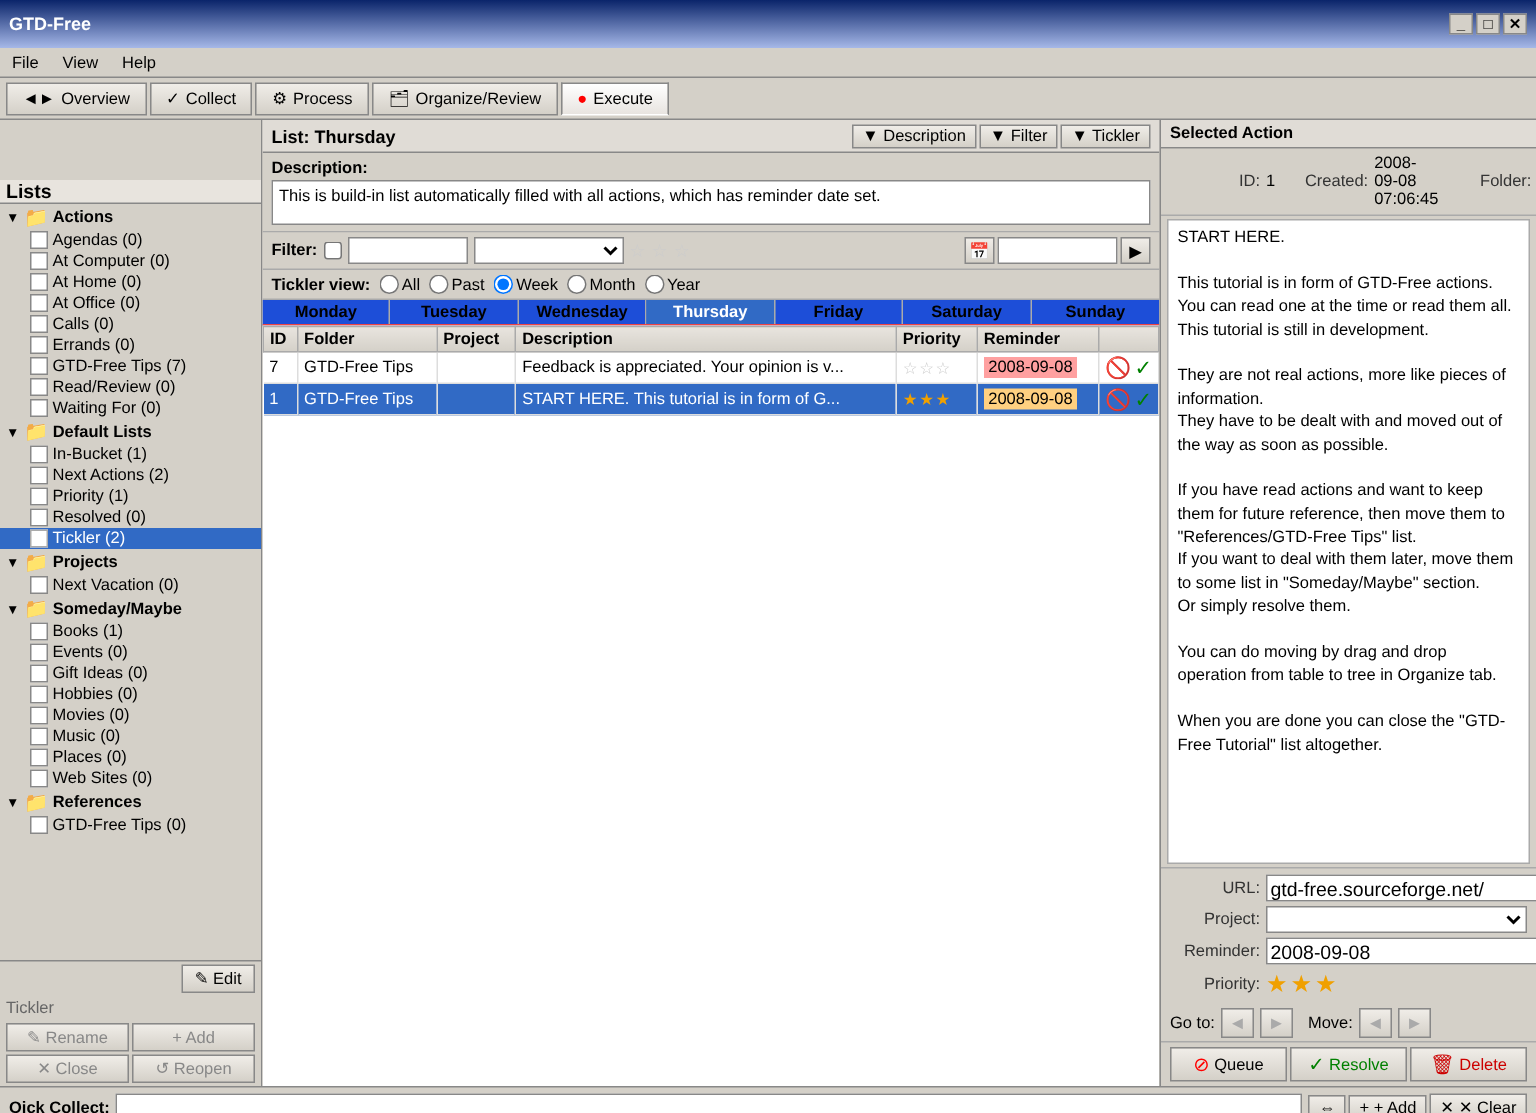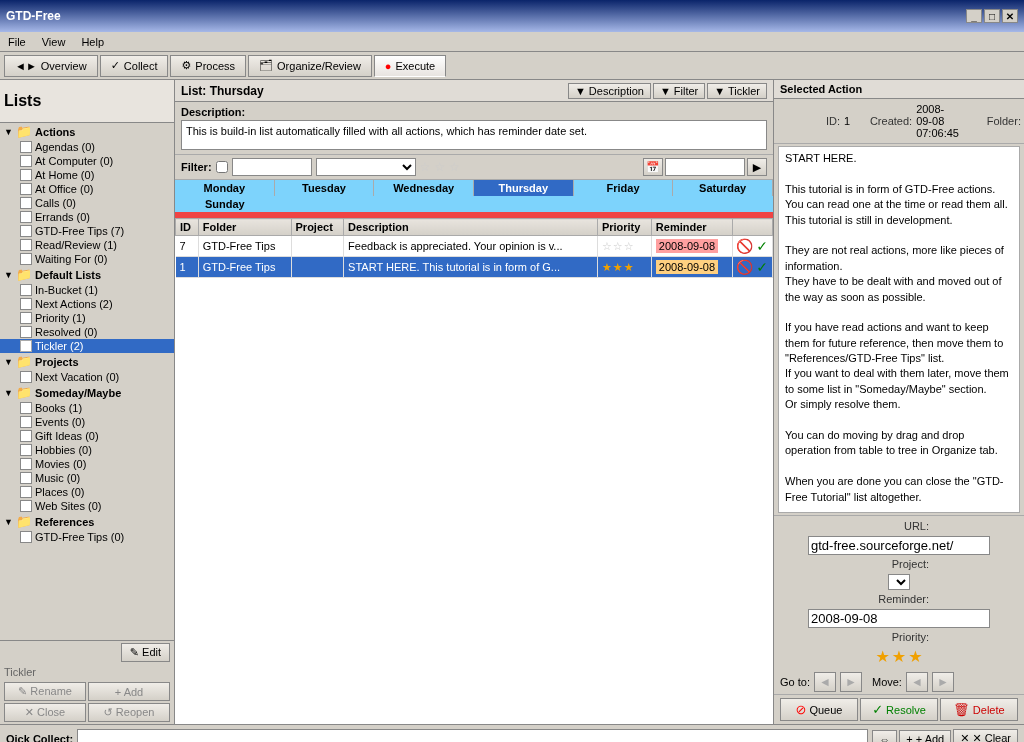--- a/index.html
+++ b/index.html
@@ -65,24 +65,25 @@
     #left-panel {
       width: 175px;
       background: #d4d0c8;
       border-right: 1px solid #888;
       display: flex;
       flex-direction: column;
       overflow: hidden;
     }
     #lists-header {
       background: #e8e4de;
-      padding: 12px 4px;
+      padding: 0 4px;
       font-weight: bold;
       border-bottom: 1px solid #888;
-      font-size: 16px;
+      font-size: 13px;
+      margin-top: 40px;
     }
     #tree-container {
       flex: 1;
       overflow-y: auto;
       overflow-x: hidden;
     }
     .tree-group { margin: 0; }
     .tree-group-header {
       display: flex; align-items: center; gap: 3px;
       padding: 1px 4px;
@@ -205,23 +206,23 @@
       border-bottom: 1px solid #aaa;
       background: #d4d0c8;
     }
     #tickler-view-label { font-weight: bold; }
     .radio-option { display: flex; align-items: center; gap: 2px; cursor: pointer; }
     .radio-option input { margin: 0; }
     
     
     #day-headers {
       display: grid;
-      grid-template-columns: repeat(6, 1fr);
-      border-bottom: 6px solid #ef4444;
-      background: #7dd3fc;
+      grid-template-columns: repeat(7, 1fr);
+      border-bottom: 1px solid #ef4444;
+      background: #1d4ed8;
     }
     .day-header {
       padding: 2px 4px;
       text-align: center;
       border-right: 1px solid #aaa;
       font-size: 11px;
       font-weight: bold;
       cursor: pointer;
     }
     .day-header:last-child { border-right: none; }
@@ -293,21 +294,21 @@
       line-height: 1.5;
     }
     
     #right-bottom-fields {
       padding: 4px 6px;
       display: flex;
       flex-direction: column;
       gap: 3px;
       border-top: 1px solid #aaa;
     }
-    .right-field-row { display: flex; align-items: center; gap: 4px; flex-direction: column; }
+    .right-field-row { display: flex; align-items: center; gap: 4px; }
     .right-field-label { width: 60px; text-align: right; font-size: 11px; color: #333; flex-shrink: 0; }
     .right-input {
       flex: 1;
       height: 18px;
       border: 1px solid #888;
       background: white;
       font-size: 13px;
       padding: 1px 2px;
     }
     .right-dropdown {
@@ -465,21 +466,21 @@
         <div class="tree-item">
             <span class="checkbox"></span>
             <span>Errands (0)</span>
           </div>
         <div class="tree-item">
             <span class="checkbox"></span>
             <span>GTD-Free Tips (7)</span>
           </div>
         <div class="tree-item">
             <span class="checkbox"></span>
-            <span>Read/Review (1)</span>
+            <span>Read/Review (0)</span>
           </div>
         <div class="tree-item">
             <span class="checkbox"></span>
             <span>Waiting For (0)</span>
           </div>
       </div>
 
       <div class="tree-group">
         <div class="tree-group-header">
           <span class="expand-arrow">▼</span>
@@ -614,20 +615,43 @@
       <span class="star-empty">☆</span>
       <span class="star-empty">☆</span>
       <span class="star-empty">☆</span>
       <div id="filter-right">
         <div class="filter-icon-btn">📅</div>
         <input type="text" style="width: 80px; height: 18px; border: 1px solid rgb(136, 136, 136); font-size: 11px; padding: 1px 2px;" value="">
         <div class="filter-icon-btn">▶</div>
       </div>
     </div>
 
+    <div id="tickler-view-row">
+      <span id="tickler-view-label">Tickler view:</span>
+      <label class="radio-option">
+        <input type="radio" name="tickler-view" style=""> 
+          <span>All</span>
+      </label>
+      <label class="radio-option">
+        <input type="radio" name="tickler-view" style=""> 
+          <span>Past</span>
+      </label>
+      <label class="radio-option">
+        <input type="radio" name="tickler-view" checked="" style=""> 
+          <span>Week</span>
+      </label>
+      <label class="radio-option">
+        <input type="radio" name="tickler-view" style=""> 
+          <span>Month</span>
+      </label>
+      <label class="radio-option">
+        <input type="radio" name="tickler-view" style=""> 
+          <span>Year</span>
+      </label>
+    </div>
 
     <div id="day-headers">
       <div class="day-header">Monday</div>
       <div class="day-header">Tuesday</div>
       <div class="day-header">Wednesday</div>
       <div class="day-header active">Thursday</div>
       <div class="day-header">Friday</div>
       <div class="day-header">Saturday</div>
       <div class="day-header">Sunday</div>
     </div>

